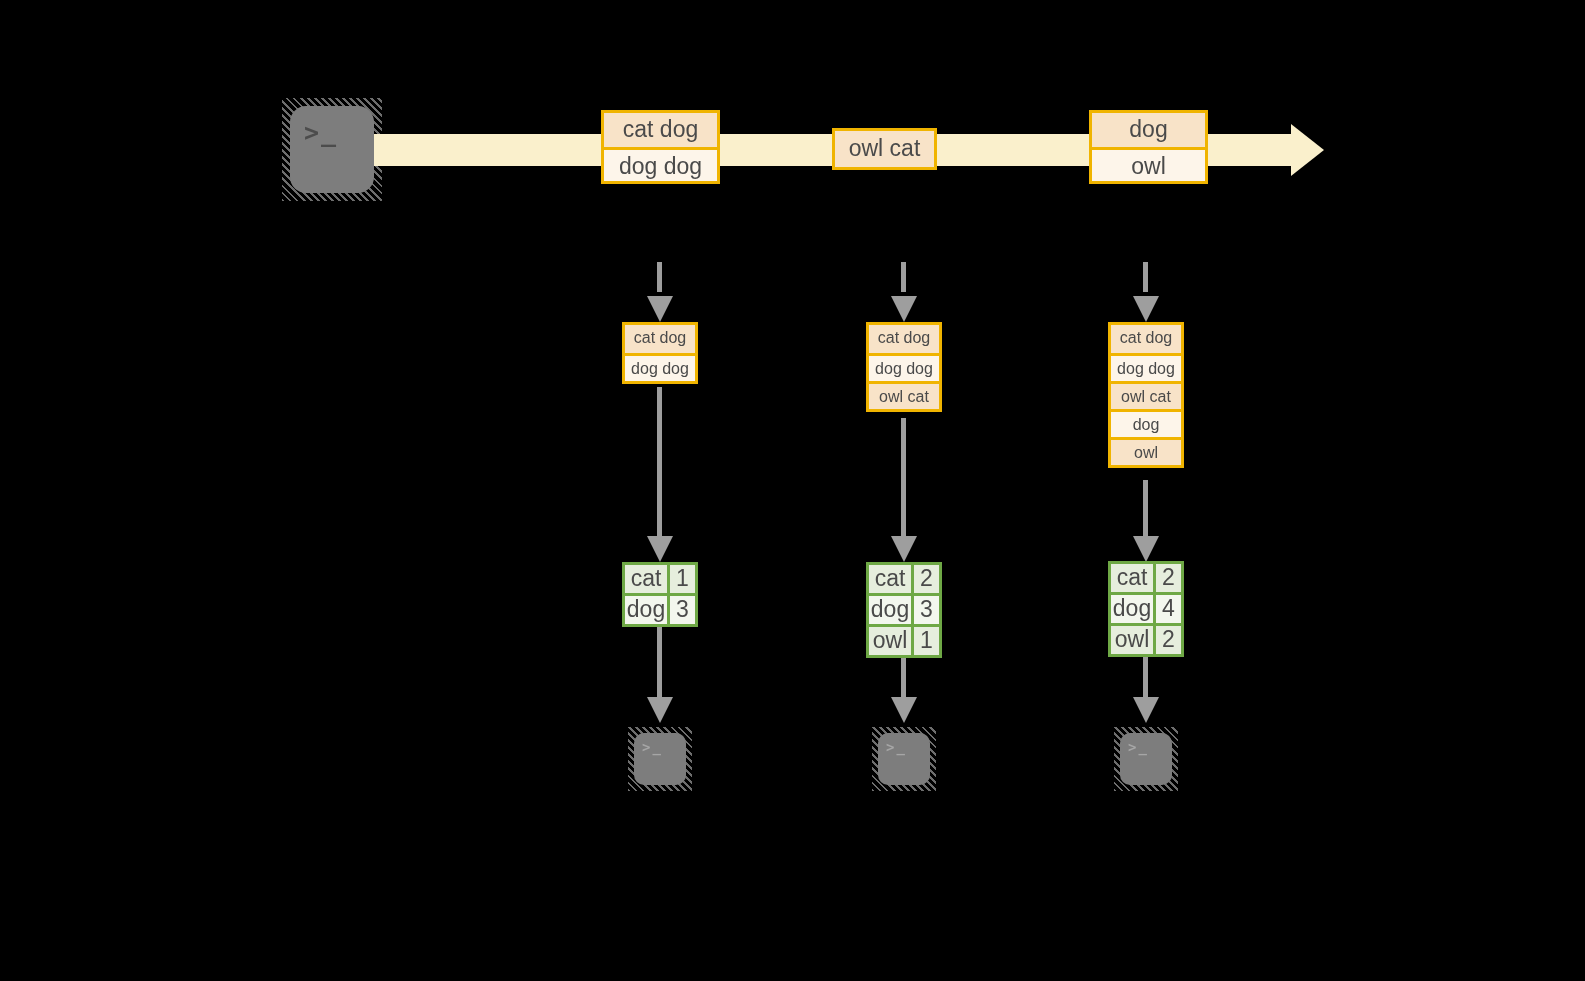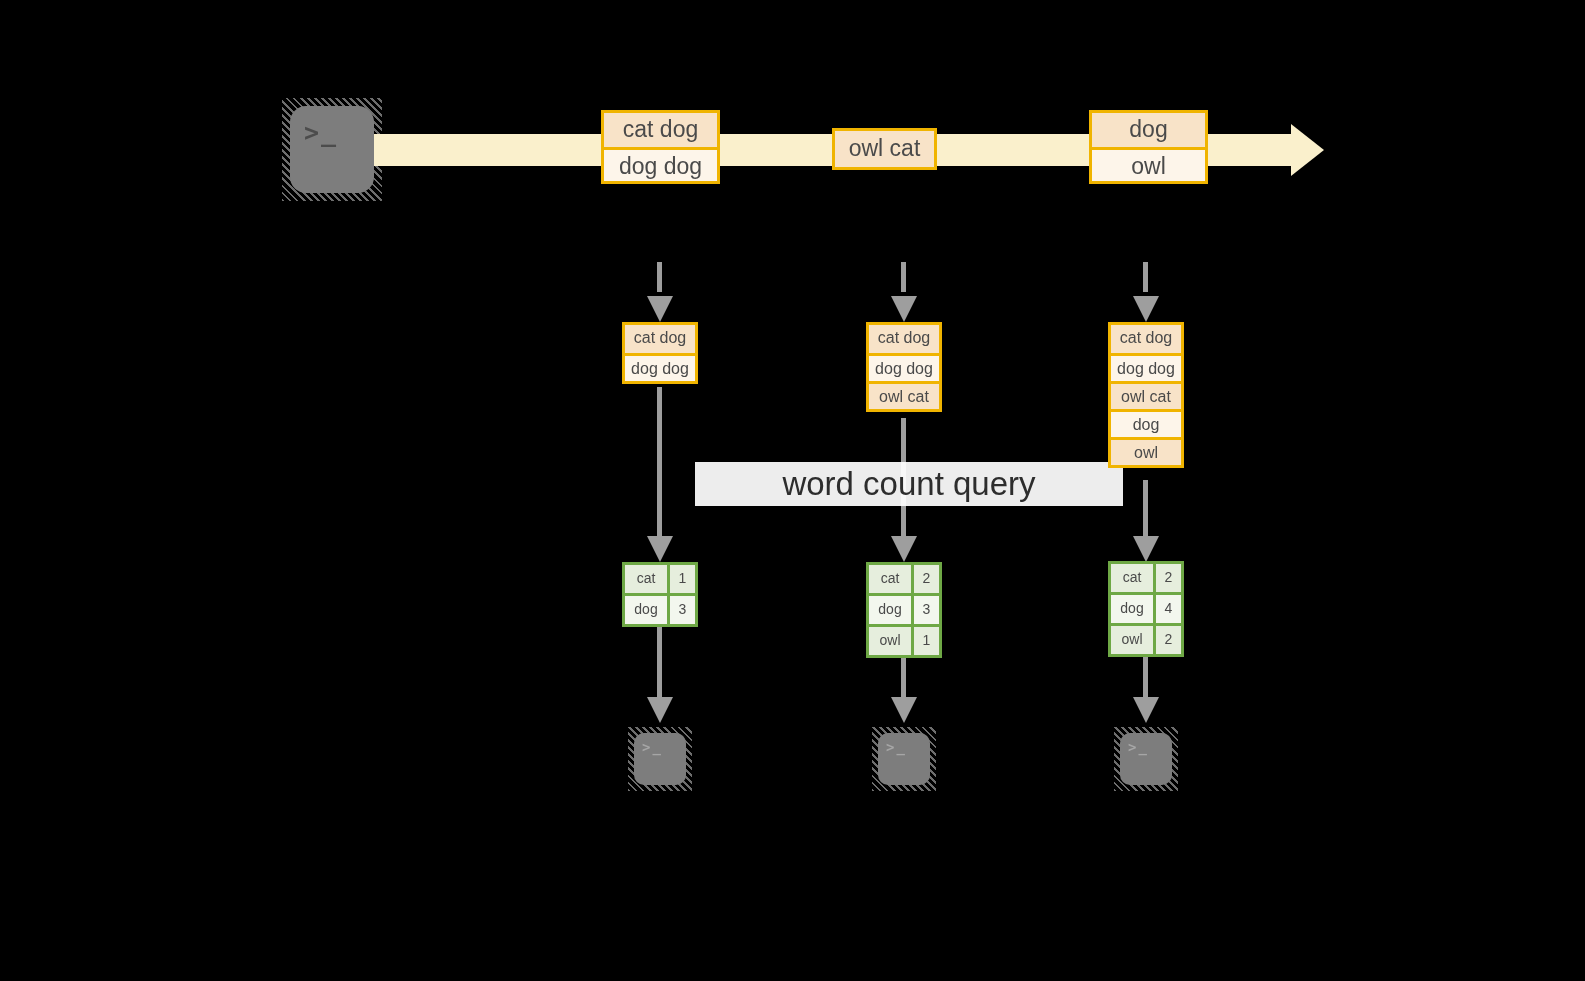--- a/index.html
+++ b/index.html
@@ -85,21 +85,21 @@
     border:3px solid #6ea845;
     z-index:4;
   }
   .grow{
     display:flex;height:28px;
     border-top:3px solid #6ea845;
   }
   .grow:first-child{border-top:none;}
   .gcell{
     box-sizing:border-box;
-    color:#4a4a4a;font-size:14px;line-height:26px;
+    color:#4a4a4a;font-size:23px;line-height:26px;
     text-align:center;overflow:hidden;
   }
   .glabel{width:45px;border-right:3px solid #6ea845;}
   .gval{width:25px;}
   .grow:nth-child(odd) .gcell{background:#e6eedd;}
   .grow:nth-child(even) .gcell{background:#f3f7ee;}
 </style>
 </head>
 <body>
 
@@ -158,21 +158,20 @@
 
   <div class="abs vline" style="left:657px;top:387px;height:151px;"></div>
   <div class="abs ahead" style="left:647px;top:536px;"></div>
 
   <div class="abs vline" style="left:901px;top:418px;height:120px;"></div>
   <div class="abs ahead" style="left:891px;top:536px;"></div>
 
   <div class="abs vline" style="left:1143px;top:480px;height:58px;"></div>
   <div class="abs ahead" style="left:1133px;top:536px;"></div>
 
-  <div class="abs label-band">word count query</div>
 
   <div class="abs gtable" style="left:622px;top:562px;">
     <div class="grow">
       <div class="gcell glabel">cat</div>
       <div class="gcell gval">1</div>
     </div>
     <div class="grow">
       <div class="gcell glabel">dog</div>
       <div class="gcell gval">3</div>
     </div>

